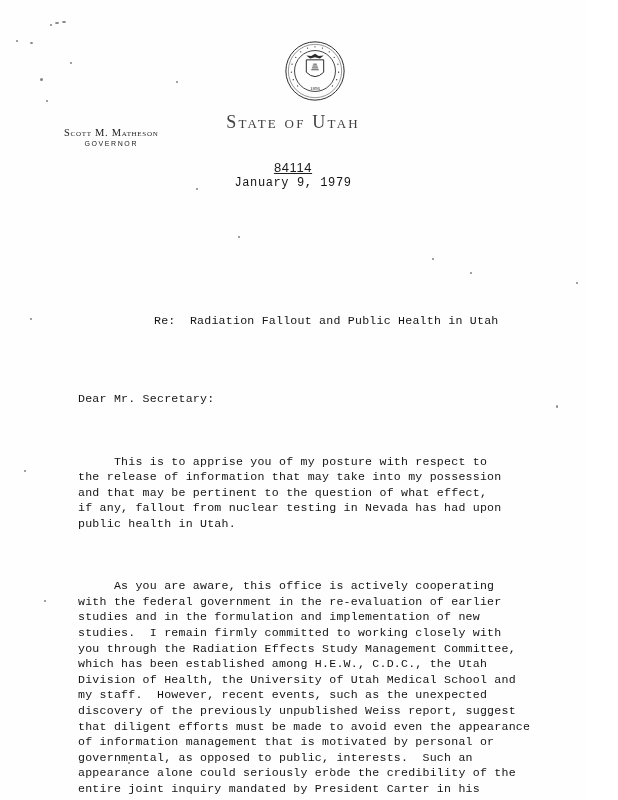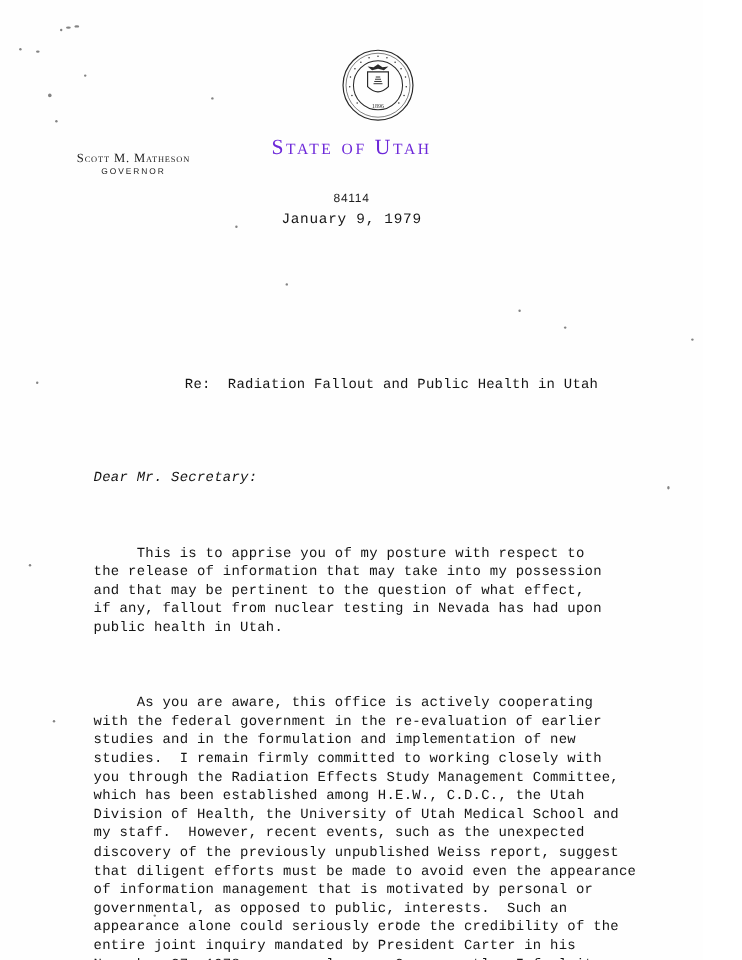--- a/index.html
+++ b/index.html
@@ -68,44 +68,45 @@
   .state-title {
     position: absolute;
     left: 0;
     right: 0;
     top: 112px;
     text-align: center;
     font-family: "Liberation Serif", "DejaVu Serif", serif;
     font-size: 18px;
     letter-spacing: 2.2px;
     font-variant: small-caps;
-    color: #6d28d9;
+    color: #404040;
   }
 
   .office-line, .city-line {
     position: absolute;
     left: 0; right: 0;
     text-align: center;
     font-family: "Liberation Sans", "DejaVu Sans", sans-serif;
     font-size: 8.5px;
     letter-spacing: 1.9px;
     color: #1d1d1d;
   }
   .office-line { top: 134px; }
   .city-line   { top: 147px; }
 
   .zip-line {
     position: absolute;
     left: 0; right: 0;
     top: 160px;
     text-align: center;
     font-family: "Liberation Sans", "DejaVu Sans", sans-serif;
-    font-size: 10px;
+    font-size: 13px;
     letter-spacing: 0.6px;
     color: #1d1d1d;
+    text-decoration: underline;
   }
 
   .date-line {
     position: absolute;
     left: 0; right: 0;
     top: 176px;
     text-align: center;
     font-size: 12px;
     letter-spacing: 0.6px;
   }
@@ -126,21 +127,20 @@
 
   .re-line {
     margin: 16px;
     padding-top: 15.6px;
     padding-left: 60px;
   }
 
   .salutation {
     margin: 0;
     padding-top: 15.6px;
-    font-style: italic;
   }
 
   .para {
     margin: 0;
     padding-top: 15.6px;
   }
 </style>
 </head>
 <body>
 

